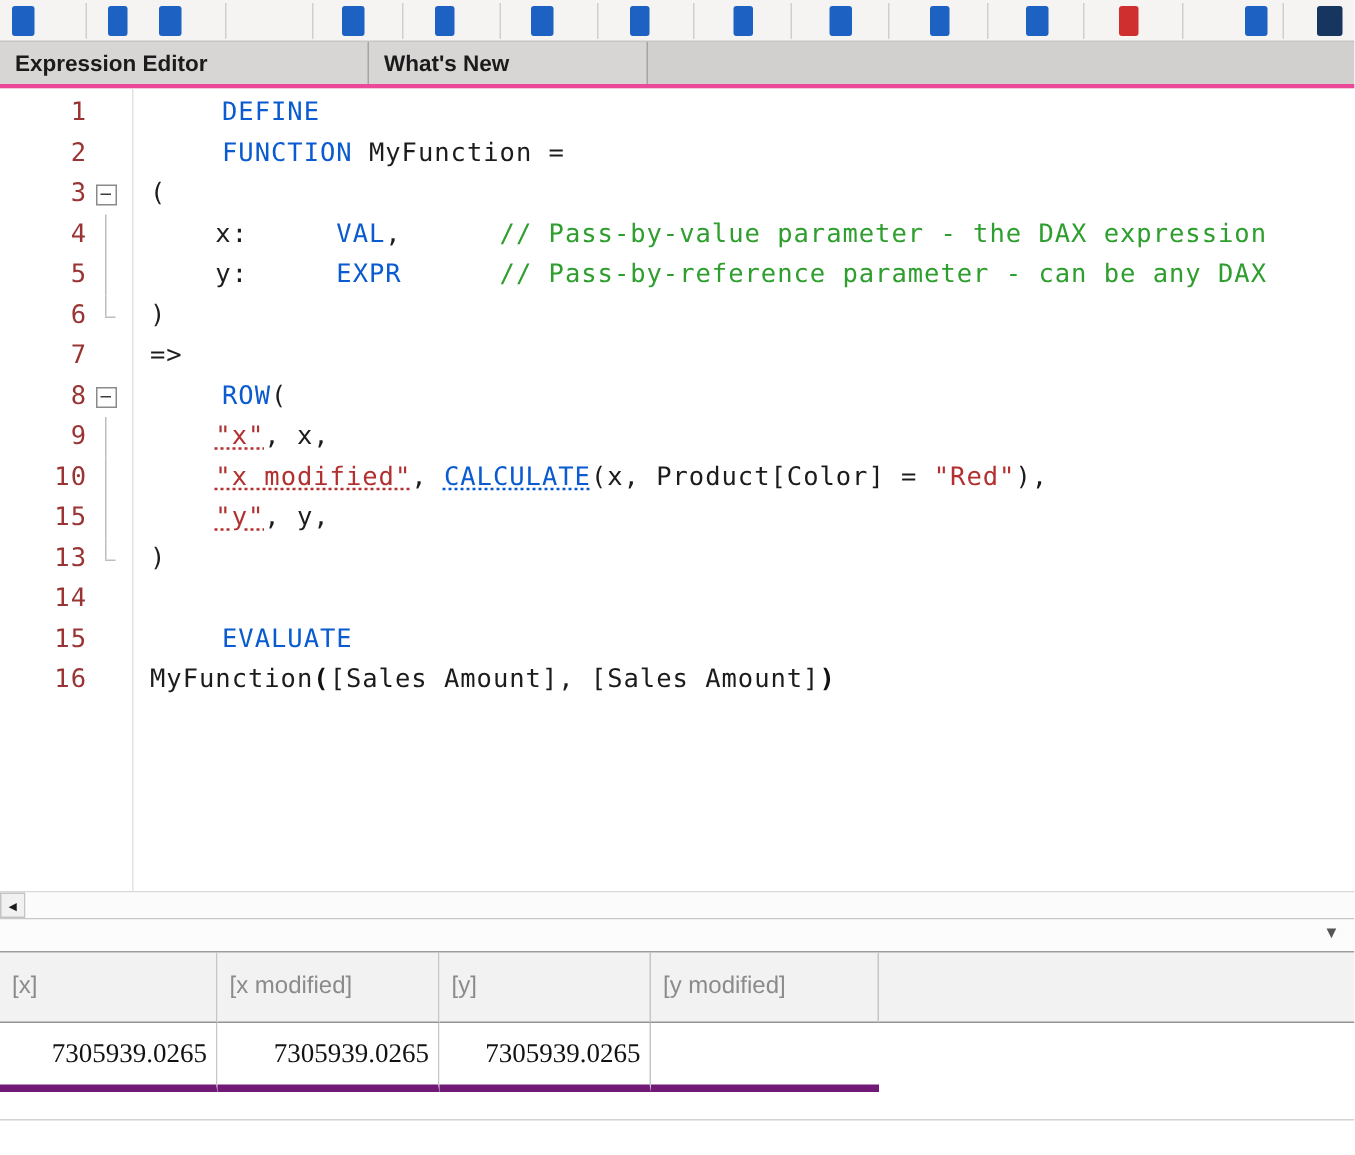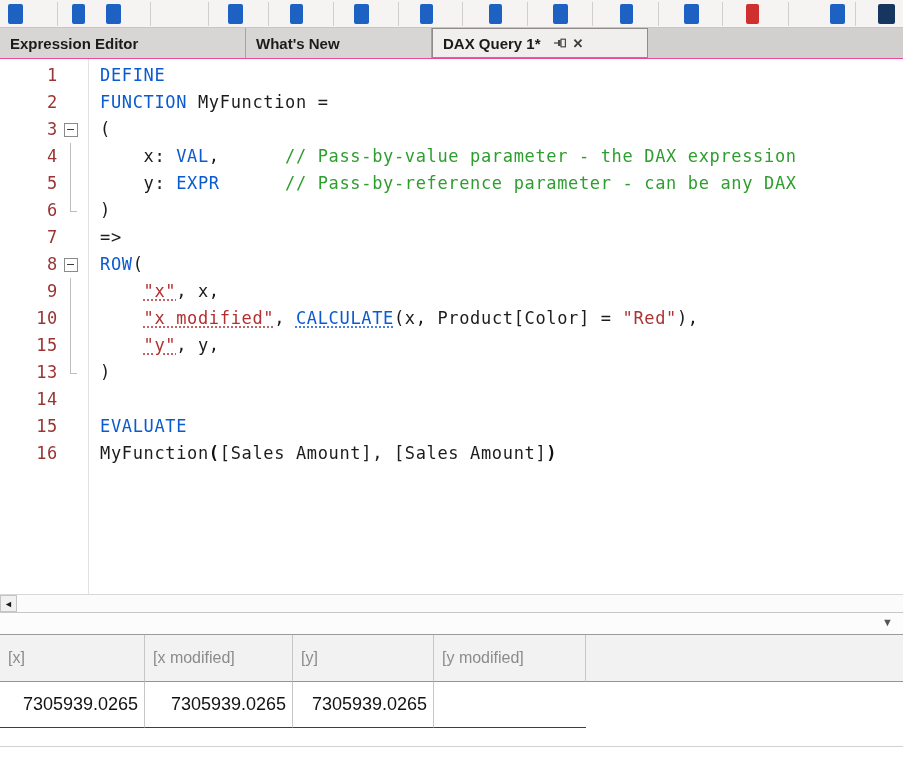--- a/index.html
+++ b/index.html
@@ -5,41 +5,41 @@
   *{box-sizing:border-box;}
   html,body{margin:0;padding:0;}
   body{width:903px;height:770px;overflow:hidden;background:#fff;font-family:"Liberation Sans",sans-serif;}
 
   
   .toolbar{position:relative;height:28px;background:#f5f4f2;border-bottom:1px solid #c9c5c2;overflow:hidden;}
   .tb-icon{position:absolute;top:4px;height:20px;border-radius:2px;}
   .tb-sep{position:absolute;top:2px;width:1px;height:24px;background:#d2cfcb;}
 
   
-  .tabbar{display:flex;height:31px;background:#d2d0ce;border-bottom:1px solid #ec4899;font-size:15px;font-weight:bold;color:#1b1b1b;}
+  .tabbar{display:flex;height:31px;background:#d2d0ce;border-bottom:3px solid #ec4899;font-size:15px;font-weight:bold;color:#1b1b1b;}
   .tab{display:flex;align-items:center;padding:0 10px;border-right:1px solid #a6a3a0;background:#d8d6d4;white-space:nowrap;}
   .tab1{width:246px;}
   .tab2{width:186px;}
   .tab3{width:216px;}
   .tab.active{background:#f0efed;border:1px solid #8f8c89;}
   .tab .tab-icons{margin-left:12px;display:flex;align-items:center;gap:6px;}
   .close-x{font-size:13px;color:#3c3c3c;line-height:1;cursor:default;}
   .pin-wrap{display:inline-flex;align-items:center;}
 
   
   .editor{position:relative;height:535px;background:#fff;overflow:hidden;
           font-family:"DejaVu Sans Mono",monospace;font-size:17px;letter-spacing:0.65px;padding-top:3px;}
   .gutter-sep{position:absolute;left:88px;top:0;bottom:0;width:1px;background:#e2e2e2;}
   .eline{display:flex;height:27px;line-height:27px;white-space:pre;}
   .lnum{width:58px;text-align:right;color:var(--line_number,#9a3434);flex:none;}
   .fold{width:18px;margin-left:4px;position:relative;flex:none;}
   .codeln{padding-left:20px;flex:1;overflow:hidden;color:#1c1c1c;}
   .tk-pl{color:#1c1c1c;}
   .tk-b{color:#111;font-weight:bold;}
-  .tk-kw{color:var(--keyword,#0a5ad0);}
+  .tk-kw{color:var(--keyword,#0a5ad0);margin-left:48px;}
   .tk-kwu{color:var(--keyword,#0a5ad0);text-decoration:underline dotted;text-underline-offset:3px;}
   .tk-com{color:var(--comment,#2e9e2e);}
   .tk-str{color:var(--string,#b23030);}
   .tk-stru{color:var(--string,#b23030);text-decoration:underline dotted;text-underline-offset:3px;}
   .fold-open::before{content:"";position:absolute;left:2px;top:7px;width:12px;height:12px;border:1px solid #8a8a8a;background:#fff;}
   .fold-open::after{content:"";position:absolute;left:5px;top:13px;width:7px;height:1px;background:#3d3d3d;}
   .fold-mid::before{content:"";position:absolute;left:8px;top:0;width:1px;height:27px;background:#bdbdbd;}
   .fold-end::before{content:"";position:absolute;left:8px;top:0;width:1px;height:14px;background:#bdbdbd;}
   .fold-end::after{content:"";position:absolute;left:8px;top:14px;width:7px;height:1px;background:#bdbdbd;}
 
@@ -52,22 +52,22 @@
   .splitter{height:22px;background:#fcfcfc;border-bottom:1px solid #9b9b9b;position:relative;}
   .chevron{position:absolute;right:10px;top:3px;font-size:11px;color:#555;}
 
   
   .grid{font-size:18px;color:#121212;}
   .grow{display:grid;grid-template-columns:145px 148px 141px 152px 1fr;}
   .gh{height:47px;background:#f2f2f2;color:var(--header_text,#8b8b8b);font-size:16px;
       border-right:1px solid var(--grid_border,#c6c6c6);border-bottom:1px solid #949494;
       display:flex;align-items:center;padding:0 8px;white-space:nowrap;overflow:hidden;}
   .gh.filler{border-right:none;}
-  .gc{height:46px;background:#fff;border-right:1px solid var(--grid_border,#c6c6c6);border-bottom:1px solid #701a75;
-      display:flex;align-items:center;justify-content:flex-end;padding:0 6px;white-space:nowrap;overflow:hidden;}
+  .gc{height:46px;background:#fff;border-right:1px solid var(--grid_border,#c6c6c6);border-bottom:5px solid #701a75;
+      display:flex;align-items:center;justify-content:flex-end;padding:0 6px;white-space:nowrap;overflow:hidden;font-family:Liberation Serif, serif;}
   .gc.filler{border-right:none;justify-content:flex-start;}
   .gc.sel{background:var(--selected_cell_bg,#cfdef2);outline:2px dotted var(--selected_cell_border,#4f76a8);outline-offset:-3px;}
   .grid-footer{height:19px;background:#fff;border-bottom:1px solid #d2d2d2;}
 </style>
 </head>
 <body>
 
 <div>
 
   <div class="toolbar">
@@ -99,33 +99,20 @@
       <div class="tb-icon" style="left: 830px; width: 15px; background: rgb(29, 97, 194);"></div>
       <div class="tb-icon" style="left: 878px; width: 17px; background: rgb(22, 54, 95);"></div>
     </div>
 
   <div class="tabbar">
     <div class="tab tab1">
       <span>Expression Editor</span>
     </div>
     <div class="tab tab2">
       <span>What's New</span>
-    </div>
-    <div class="tab tab3 active">
-      <span>DAX Query 1*</span>
-      <span class="tab-icons">
-        <span class="pin-wrap">
-          <svg width="14" height="14" viewBox="0 0 14 14">
-            <path d="M1 7 H5" stroke="#4a4a4a" stroke-width="1.3" fill="none"></path>
-            <rect x="5" y="4" width="2.6" height="6" fill="#4a4a4a"></rect>
-            <rect x="8" y="3.2" width="4.4" height="7.6" fill="none" stroke="#4a4a4a" stroke-width="1.2"></rect>
-          </svg>
-        </span>
-        <span class="close-x">✕</span>
-      </span>
     </div>
   </div>
 
   <div class="editor">
     <div class="gutter-sep"></div>
     <div>
         <div class="eline"><span class="lnum">1</span><span class="fold"></span><span class="codeln"><span class="tk-kw">DEFINE</span></span></div>
         <div class="eline"><span class="lnum">2</span><span class="fold"></span><span class="codeln"><span class="tk-kw">FUNCTION</span><span class="tk-pl"> MyFunction =</span></span></div>
         <div class="eline"><span class="lnum">3</span><span class="fold fold-open"></span><span class="codeln"><span class="tk-pl">(</span></span></div>
         <div class="eline"><span class="lnum">4</span><span class="fold fold-mid"></span><span class="codeln"><span class="tk-pl">    x: </span><span class="tk-kw">VAL</span><span class="tk-pl">,      </span><span class="tk-com">// Pass-by-value parameter - the DAX expression</span></span></div>

